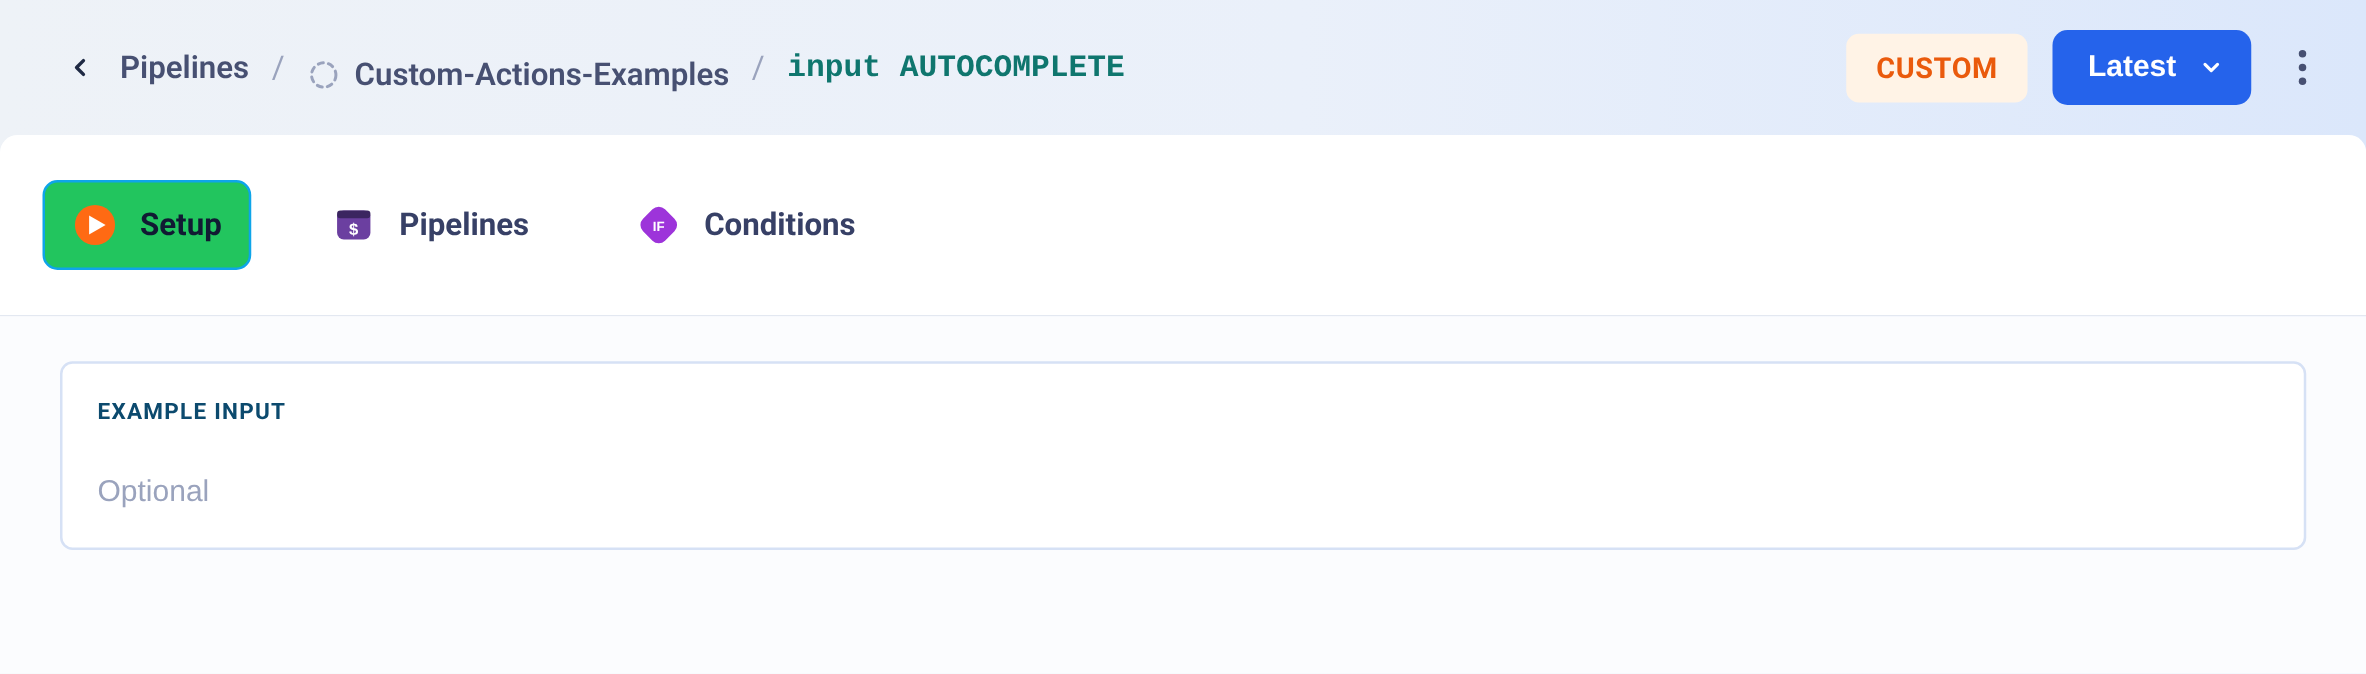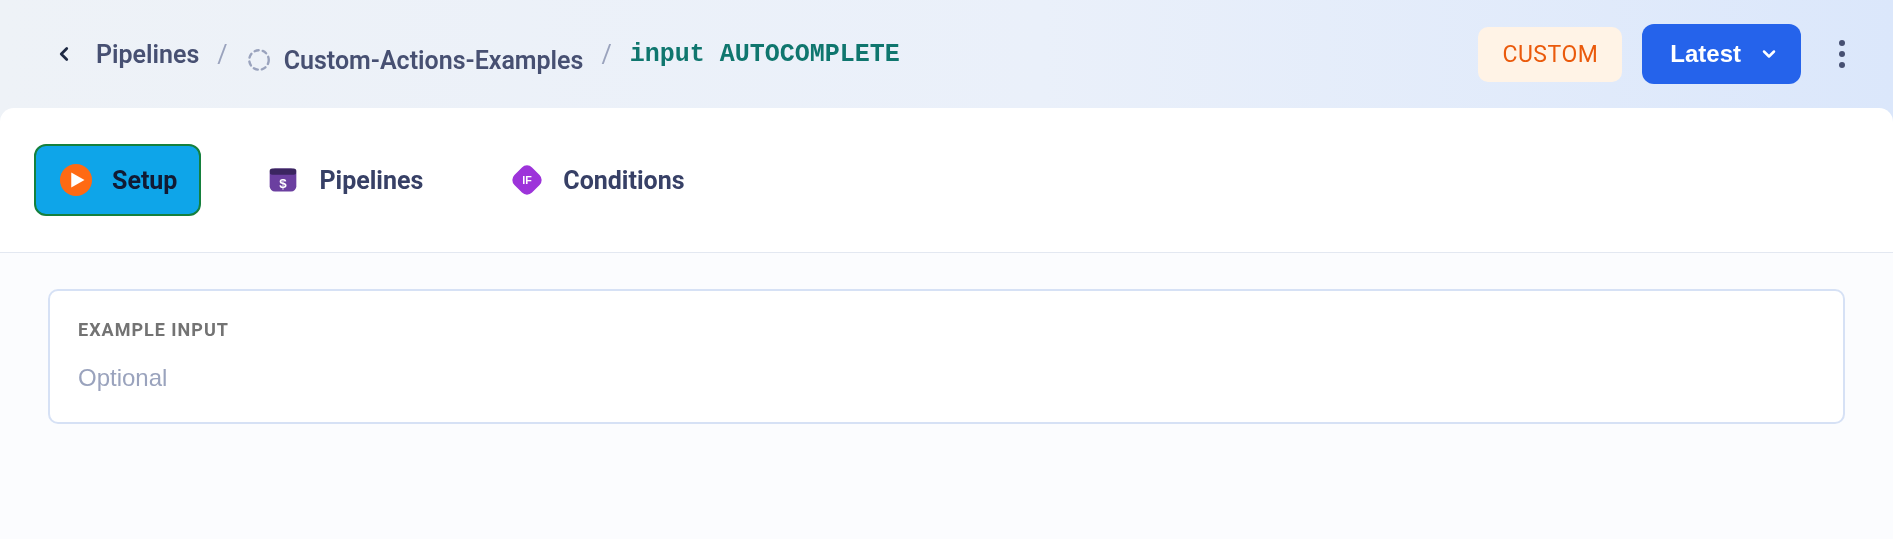--- a/index.html
+++ b/index.html
@@ -50,21 +50,21 @@
   }
 
   .topbar-right {
     display: flex;
     align-items: center;
     gap: 20px;
   }
   .badge-custom {
     background: #fff3e6;
     color: #ea5a0c;
-    font-weight: 400;
+    font-weight: 700;
     font-size: 23px;
     letter-spacing: 0.5px;
     padding: 14px 24px;
     border-radius: 10px;
   }
   .btn-latest {
     background: #2563eb;
     color: #fff;
     font-weight: 600;
     font-size: 24px;
@@ -106,22 +106,22 @@
     gap: 18px;
     font-size: 25px;
     font-weight: 700;
     color: #2b3555;
     padding: 16px 22px;
     border-radius: 12px;
     cursor: pointer;
     background: transparent;
   }
   .tab.active {
-    background: #0ea5e9;
-    border: 2px solid #15803d;
+    background: #22c55e;
+    border: 2px solid #0ea5e9;
     color: #111a33;
     text-align: right;
   }
   .tab:not(.active) { color: #374066; }
   .tab-icon {
     display: flex;
     align-items: center;
     justify-content: center;
     width: 36px; height: 36px;
   }
@@ -135,23 +135,23 @@
   .field-card {
     background: #fff;
     border: 2px solid #d6e1f5;
     border-radius: 10px;
     padding: 28px 28px 30px 28px;
   }
   .field-label {
     font-size: 18px;
     letter-spacing: 1px;
     font-weight: 700;
-    color: #737373;
+    color: #0c4a6e;
     text-transform: uppercase;
-    margin-bottom: 24px;
+    margin-bottom: 40px;
   }
   .field-input {
     width: 100%;
     border: none;
     outline: none;
     font-size: 24px;
     color: #7f1d1d;
     background: transparent;
   }
   .field-input::placeholder {

